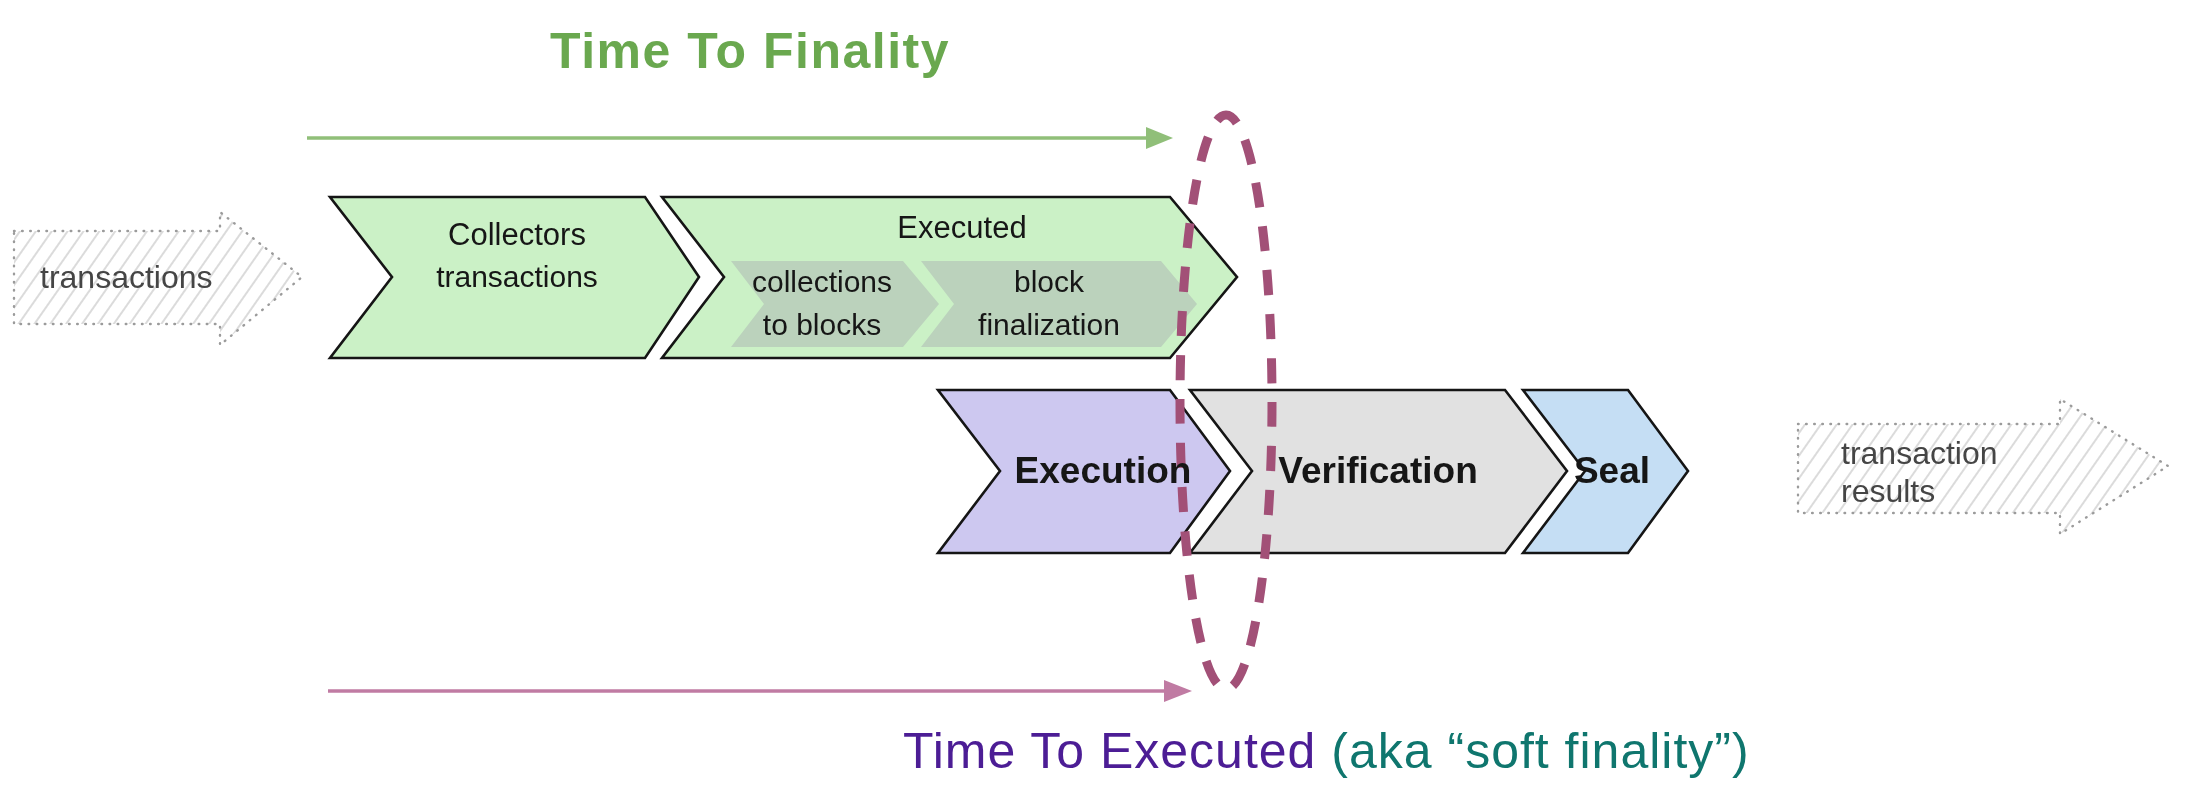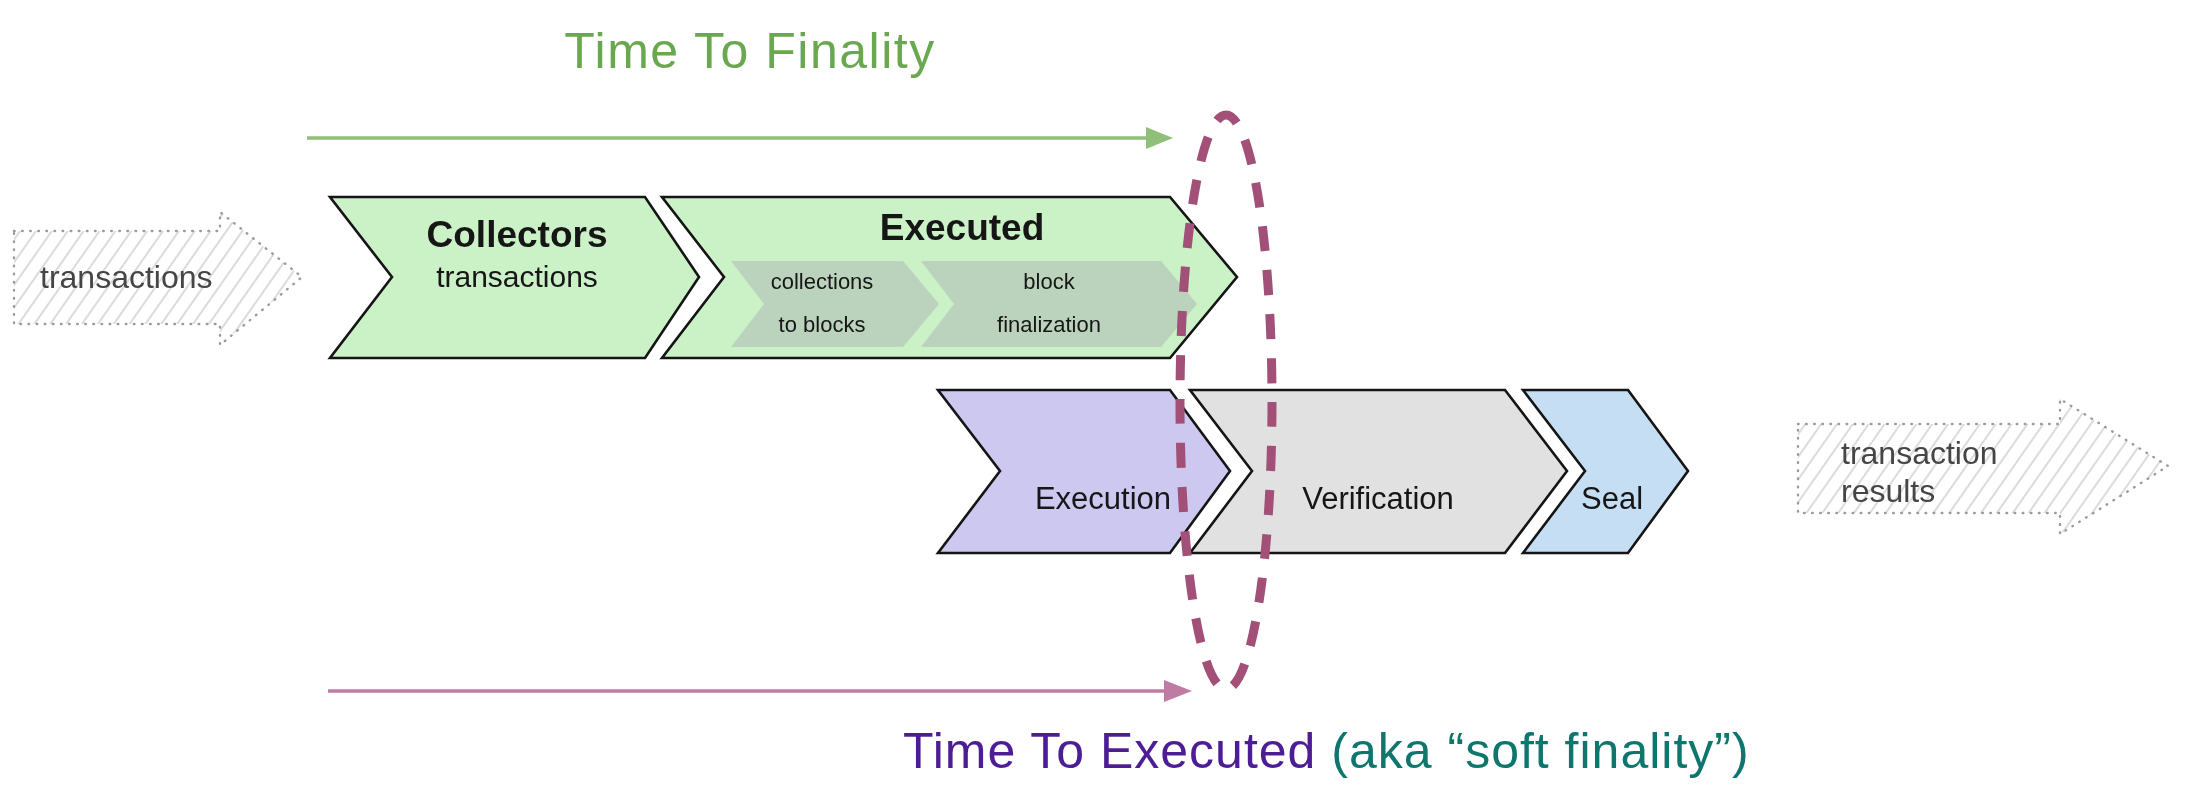--- a/index.html
+++ b/index.html
@@ -27,37 +27,36 @@
     letter-spacing:1.5px;
     color:#6aa84f;
   }
   .title-bottom{
     font-size:50px;
     letter-spacing:1px;
   }
   .title-bottom .magenta{ color:#4c1d95; }
   .title-bottom .gray{ color:#0f766e; }
   .stage-title{
-    font-weight:bold;
-    font-size:37px;
+    font-weight:normal;
+    font-size:31px;
     line-height:42px;
   }
   .stage-line{
     font-size:30px;
     line-height:42px;
   }
   .sub-line{
-    font-size:22px;
+    font-size:30px;
     line-height:43px;
   }
   .row2-title{
-    font-weight:normal;
-    font-size:31px;
+    font-weight:bold;
+    font-size:37px;
     line-height:38px;
-    margin-top:28px;
   }
   .sketch-text{
     font-size:32px;
     line-height:38px;
     color:#454545;
   }
 </style>
 </head>
 <body>
 
@@ -89,21 +88,21 @@
     <polygon points="1523,390 1628,390 1688,471 1628,553 1523,553 1585,471" stroke="#151515" stroke-width="2.6" stroke-linejoin="miter" fill="#c5def4"></polygon>
 
     <g>
       <line x1="328" y1="691" x2="1164" y2="691" stroke-width="3.5" stroke="#c07ba3"></line>
       <polygon points="1164,680 1192,691 1164,702" fill="#c07ba3"></polygon>
     </g>
 
     <ellipse cx="1226" cy="402" rx="46" ry="287" fill="none" stroke-width="9" stroke-dasharray="25 19" stroke-linecap="butt" stroke="#a25077"></ellipse>
   </svg>
 
-  <div class="label centered title-top" style="left:750px; top:22px;">Time To Finality</div>
+  <div class="label centered title-top" style="left:750px; top:22px;font-weight:bold;">Time To Finality</div>
 
   <div class="label sketch-text" style="left:40px; top:258px;">transactions</div>
 
   <div class="label centered" style="left:517px; top:214px;">
     <div class="stage-title">Collectors</div>
     <div class="stage-line">transactions</div>
   </div>
 
   <div class="label centered stage-title" style="left:962px; top:207px;">Executed</div>
 

